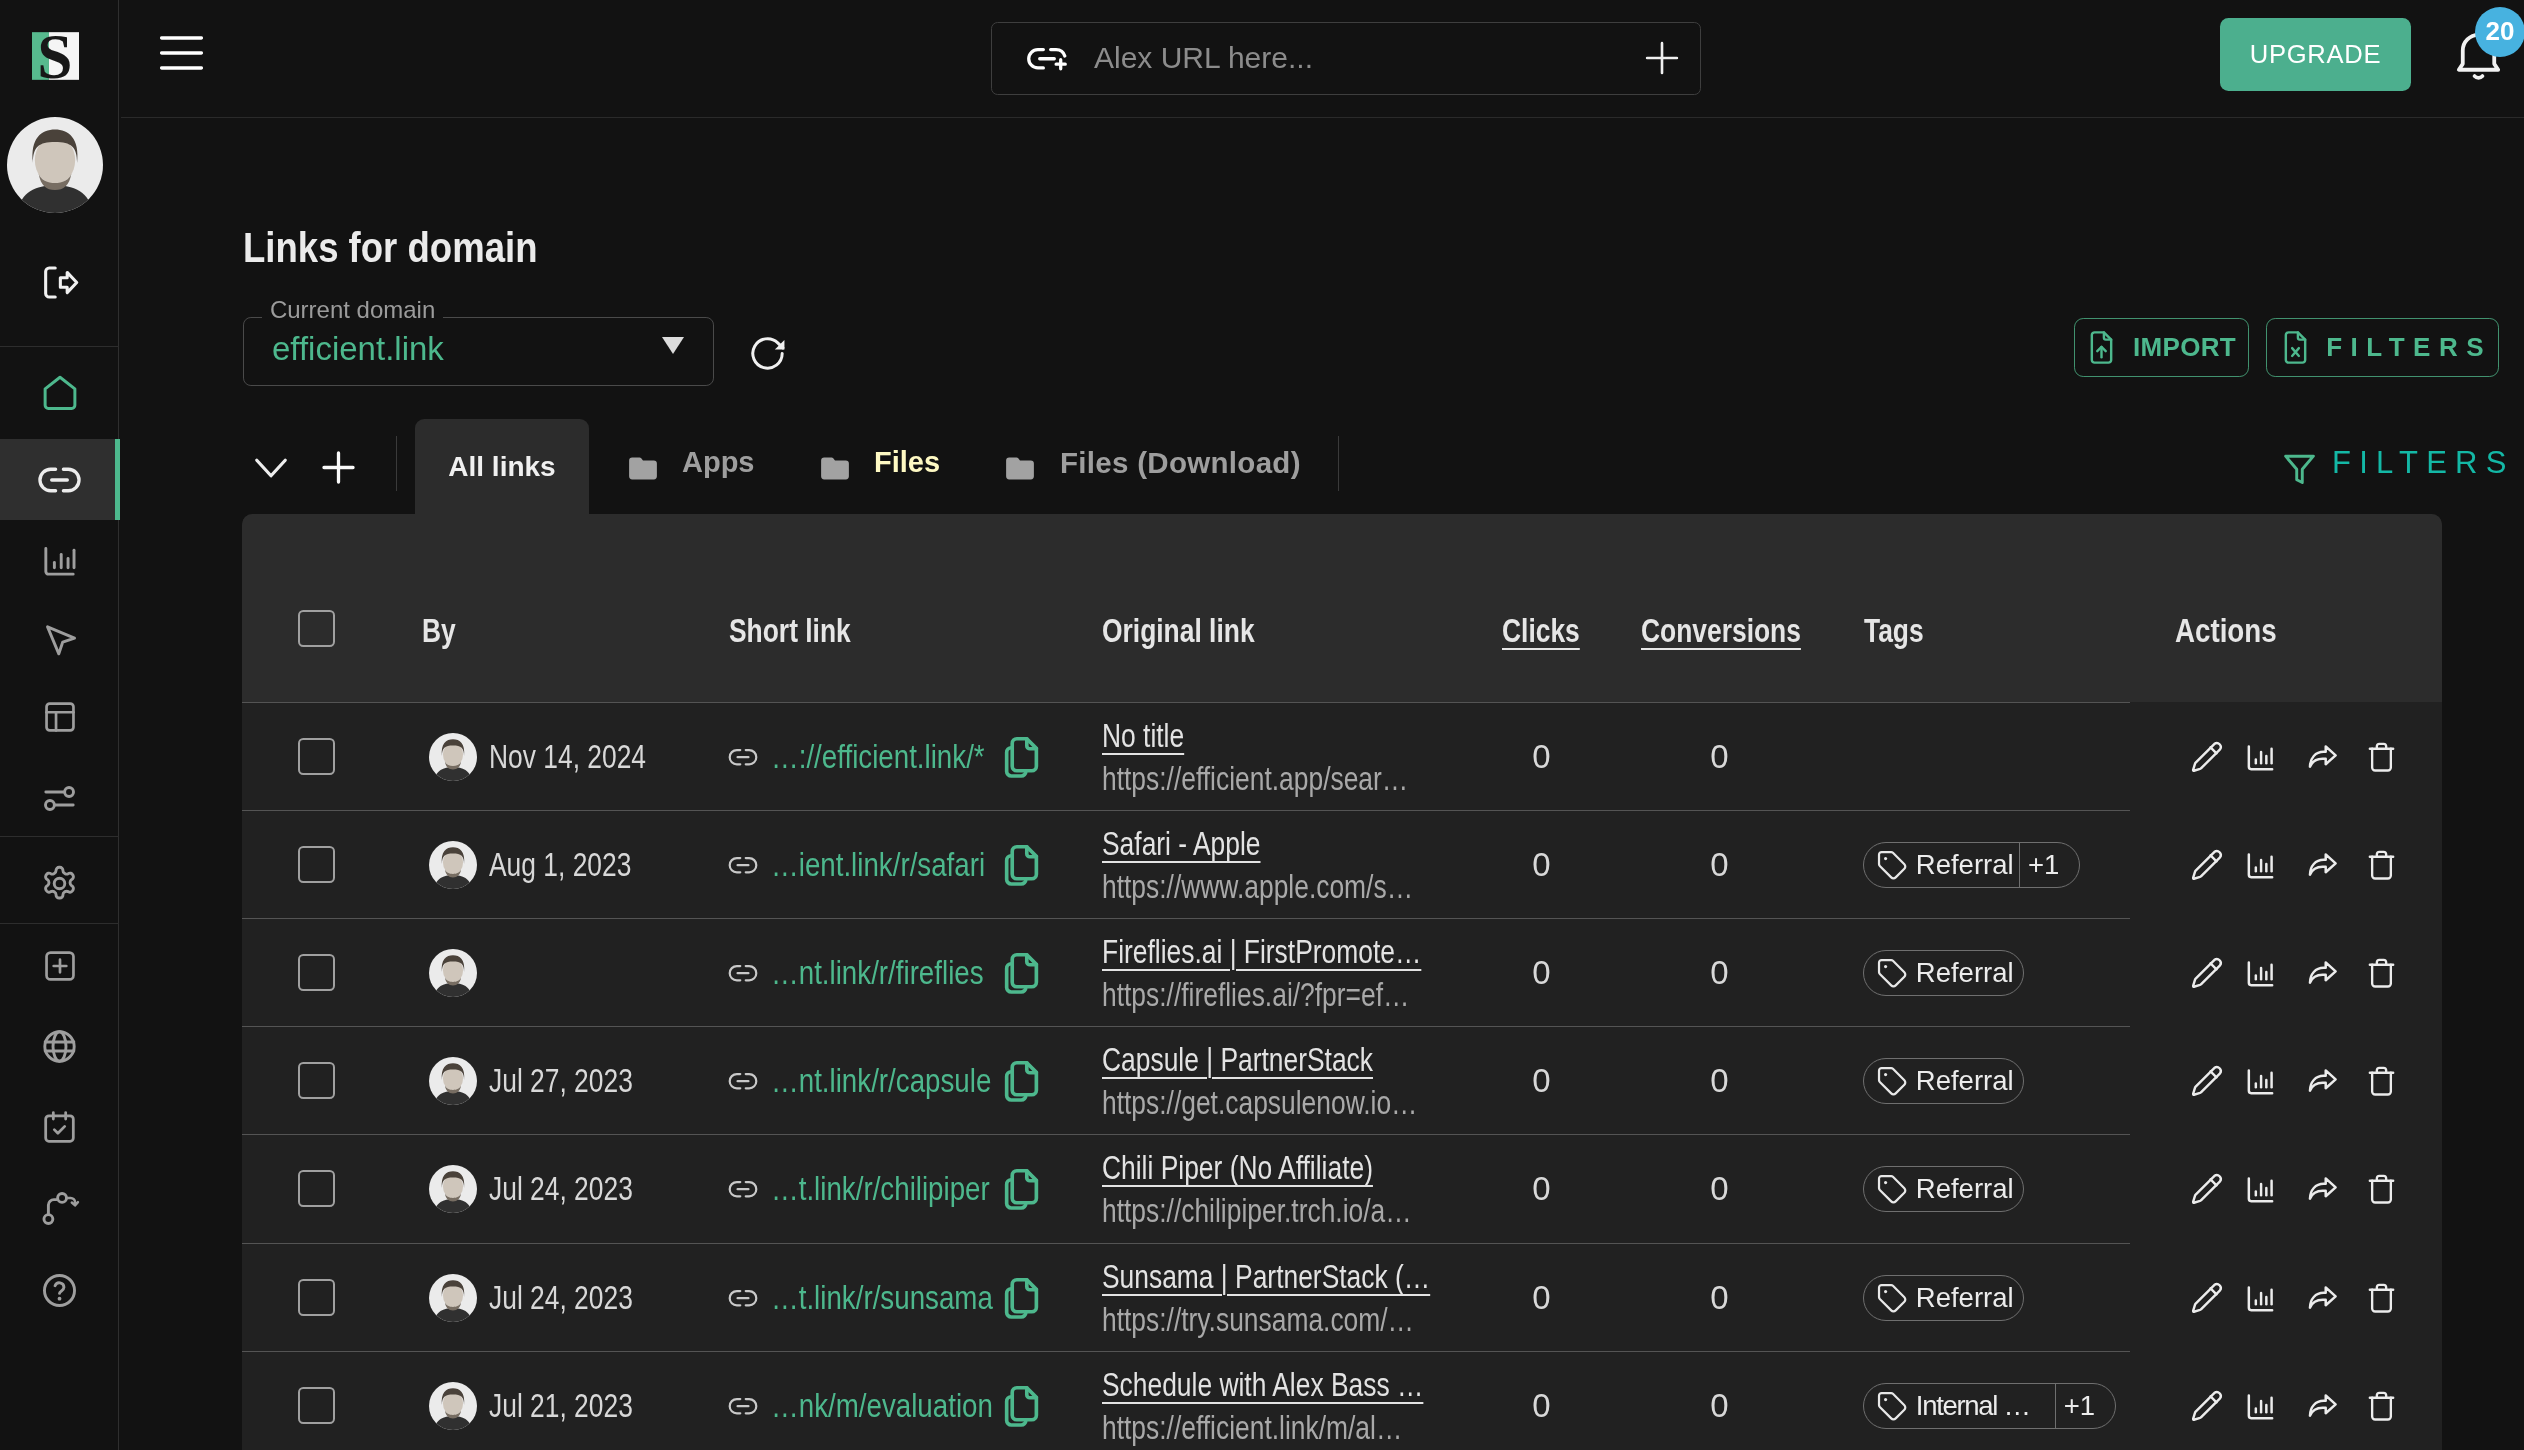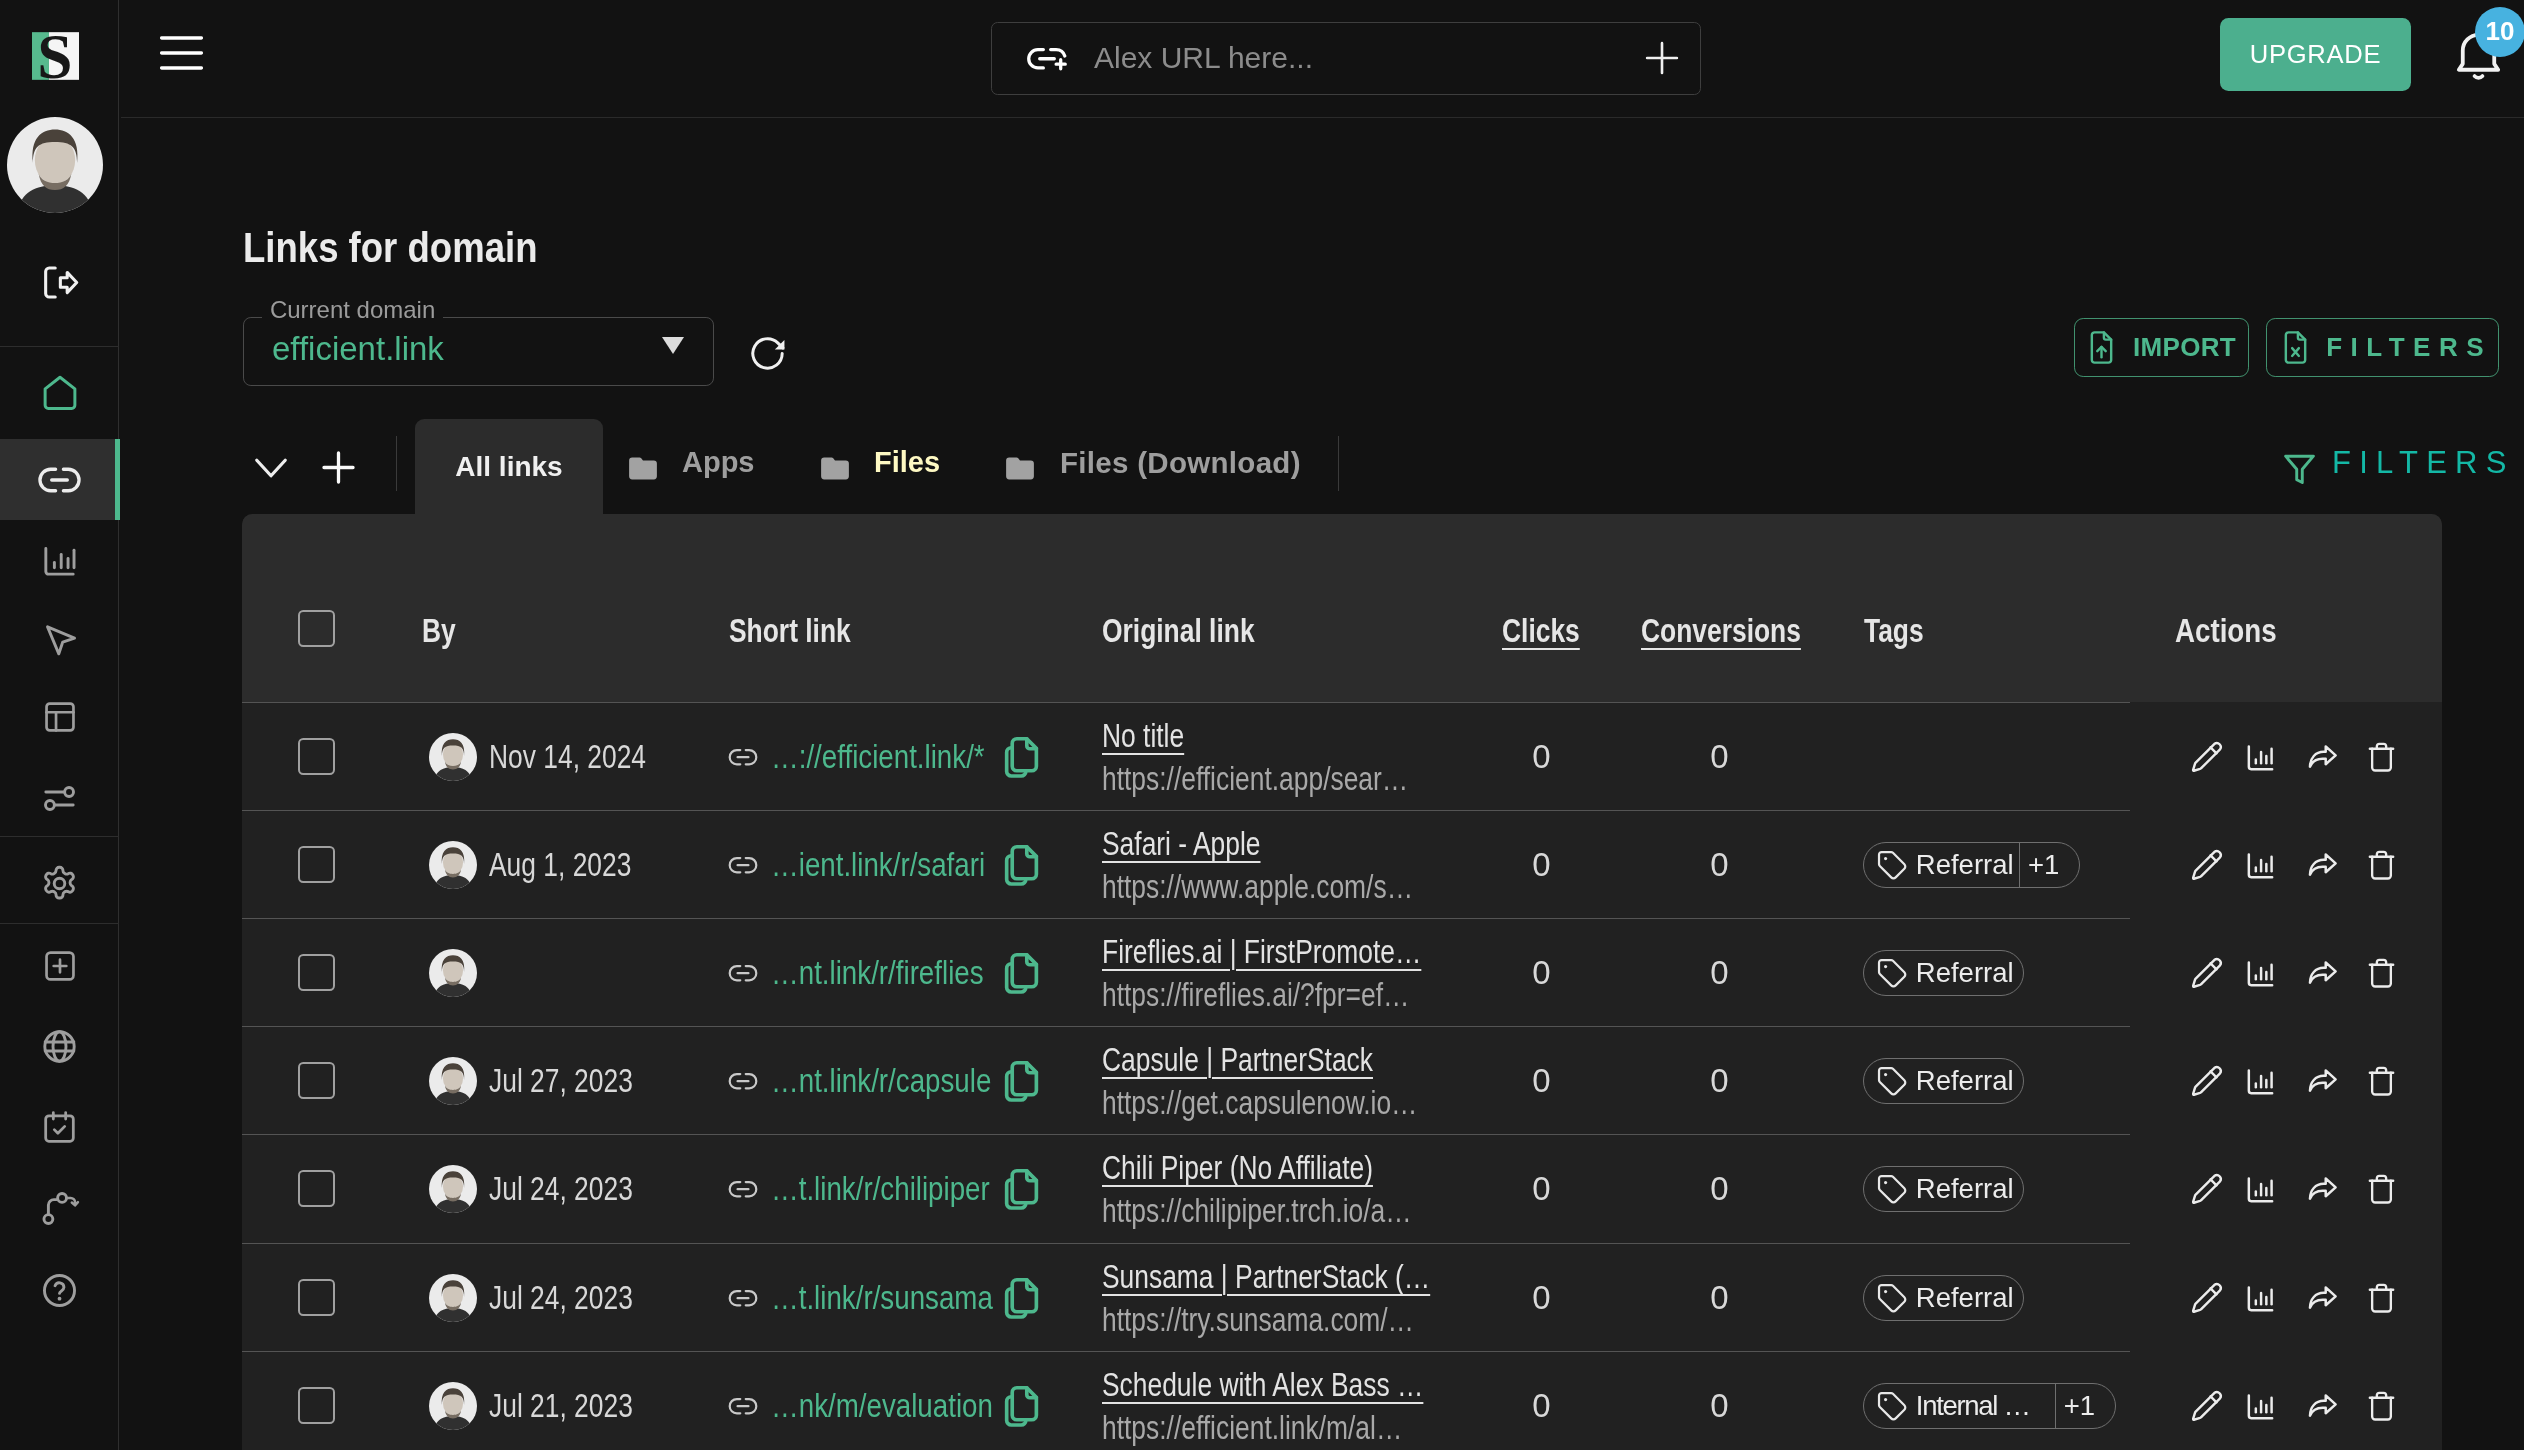--- a/index.html
+++ b/index.html
@@ -51,21 +51,21 @@
 <div class="abs" style="left:1094px;top:41px;font-size:30px;color:#8c8c8c">Alex URL here...</div>
 <div class="abs" style="left:1641px;top:37px"><svg width="42" height="42" viewBox="0 0 24 24" fill="none" style="">
       <path d="M12 3.5v17M3.5 12h17" stroke="#f0f0f0" stroke-width="1.5" stroke-linecap="round" stroke-linejoin="round"></path>
     </svg></div>
 
 <div class="abs" style="left:2220px;top:18.4px;width:191px;height:73px;background:#4caf8e;border-radius:8.5px;display:flex;align-items:center;justify-content:center;color:#fff;font-size:25.6px;font-weight:400;letter-spacing:0.7px">UPGRADE</div>
 <div class="abs" style="left:2449px;top:24px"><svg width="59" height="59" viewBox="0 0 24 24" fill="none" style="">
       <path d="M18.4 16.2v-5.4a6.4 6.4 0 1 0-12.8 0v5.4L4 18.6h16z" stroke="#f2f2f2" stroke-width="1.55" stroke-linecap="round" stroke-linejoin="round"></path>
       <path d="M10.4 21.2a2.1 2.1 0 0 0 3.2 0" stroke="#f2f2f2" stroke-width="1.55" stroke-linecap="round" stroke-linejoin="round"></path>
     </svg></div>
-<div class="abs" style="left:2475px;top:6.6px;width:50px;height:50px;background:#47b2e0;border-radius:50%;display:flex;align-items:center;justify-content:center;color:#fff;font-size:26px;font-weight:700">10</div>
+<div class="abs" style="left:2475px;top:6.6px;width:50px;height:50px;background:#47b2e0;border-radius:50%;display:flex;align-items:center;justify-content:center;color:#fff;font-size:26px;font-weight:700">20</div>
 
 <div class="abs" style="left:6.6px;top:117px"><svg width="96" height="96" viewBox="0 0 100 100">
       <defs>
         <clipPath id="c146">
           <circle cx="50" cy="50" r="50"></circle>
         </clipPath>
       </defs>
 <g clip-path="url(#c146)">
         <rect width="100" height="100" fill="#ebebeb"></rect>
 <path d="M10 104 C12 79 29 71 50 71 C71 71 88 79 90 104 Z" fill="#303030"></path>
@@ -197,21 +197,21 @@
     <span style="margin-right:-8.5px">FILTERS</span>
   </div>
 
 <div class="abs" style="left:254px;top:457px"><svg width="34" height="22" viewBox="0 0 52 34" fill="none">
       <path d="M4 5 L26 29 L48 5" stroke="#ededed" stroke-width="5" stroke-linecap="round" stroke-linejoin="round"></path>
     </svg></div>
 <div class="abs" style="left:322px;top:451px"><svg width="33" height="33" viewBox="0 0 50 50" fill="none">
       <path d="M25 3v44M3 25h44" stroke="#fafafa" stroke-width="5" stroke-linecap="round"></path>
     </svg></div>
 <div class="abs" style="left:396px;top:436px;width:1.3px;height:55px;background:#3a3a3a"></div>
-<div class="abs" style="left:415px;top:419px;width:188px;height:95px;background:#2c2c2c;border-radius:9.2px 9.2px 0 0;display:flex;align-items:center;justify-content:center;font-size:28px;font-weight:700;color:#f0f0f0">All links</div>
+<div class="abs" style="left:415px;top:419px;width:174px;height:95px;background:#2c2c2c;border-radius:9.2px 9.2px 0 0;display:flex;align-items:center;justify-content:center;font-size:28px;font-weight:700;color:#f0f0f0">All links</div>
 <div class="abs" style="left:626px;top:451px"><svg width="34" height="34" viewBox="0 0 24 24" fill="none" style="">
       <path d="M9.6 4.5H4.4A2.2 2.2 0 0 0 2.2 6.7v11.2a2.2 2.2 0 0 0 2.2 2.2h15.2a2.2 2.2 0 0 0 2.2-2.2V8.9a2.2 2.2 0 0 0-2.2-2.2h-7.6l-1.4-1.7a2.2 2.2 0 0 0-1.0-.5z" fill="#a2a2a2"></path>
     </svg></div>
 <div class="abs" style="left:682px;top:435px;height:55px;display:flex;align-items:center;font-size:29px;font-weight:700;color:#9e9e9e">Apps</div>
 <div class="abs" style="left:818px;top:451px"><svg width="34" height="34" viewBox="0 0 24 24" fill="none" style="">
       <path d="M9.6 4.5H4.4A2.2 2.2 0 0 0 2.2 6.7v11.2a2.2 2.2 0 0 0 2.2 2.2h15.2a2.2 2.2 0 0 0 2.2-2.2V8.9a2.2 2.2 0 0 0-2.2-2.2h-7.6l-1.4-1.7a2.2 2.2 0 0 0-1.0-.5z" fill="#a2a2a2"></path>
     </svg></div>
 <div class="abs" style="left:874px;top:435px;height:55px;display:flex;align-items:center;font-size:29px;font-weight:700;color:#fef9c3">Files</div>
 <div class="abs" style="left:1003px;top:451px"><svg width="34" height="34" viewBox="0 0 24 24" fill="none" style="">
       <path d="M9.6 4.5H4.4A2.2 2.2 0 0 0 2.2 6.7v11.2a2.2 2.2 0 0 0 2.2 2.2h15.2a2.2 2.2 0 0 0 2.2-2.2V8.9a2.2 2.2 0 0 0-2.2-2.2h-7.6l-1.4-1.7a2.2 2.2 0 0 0-1.0-.5z" fill="#a2a2a2"></path>

